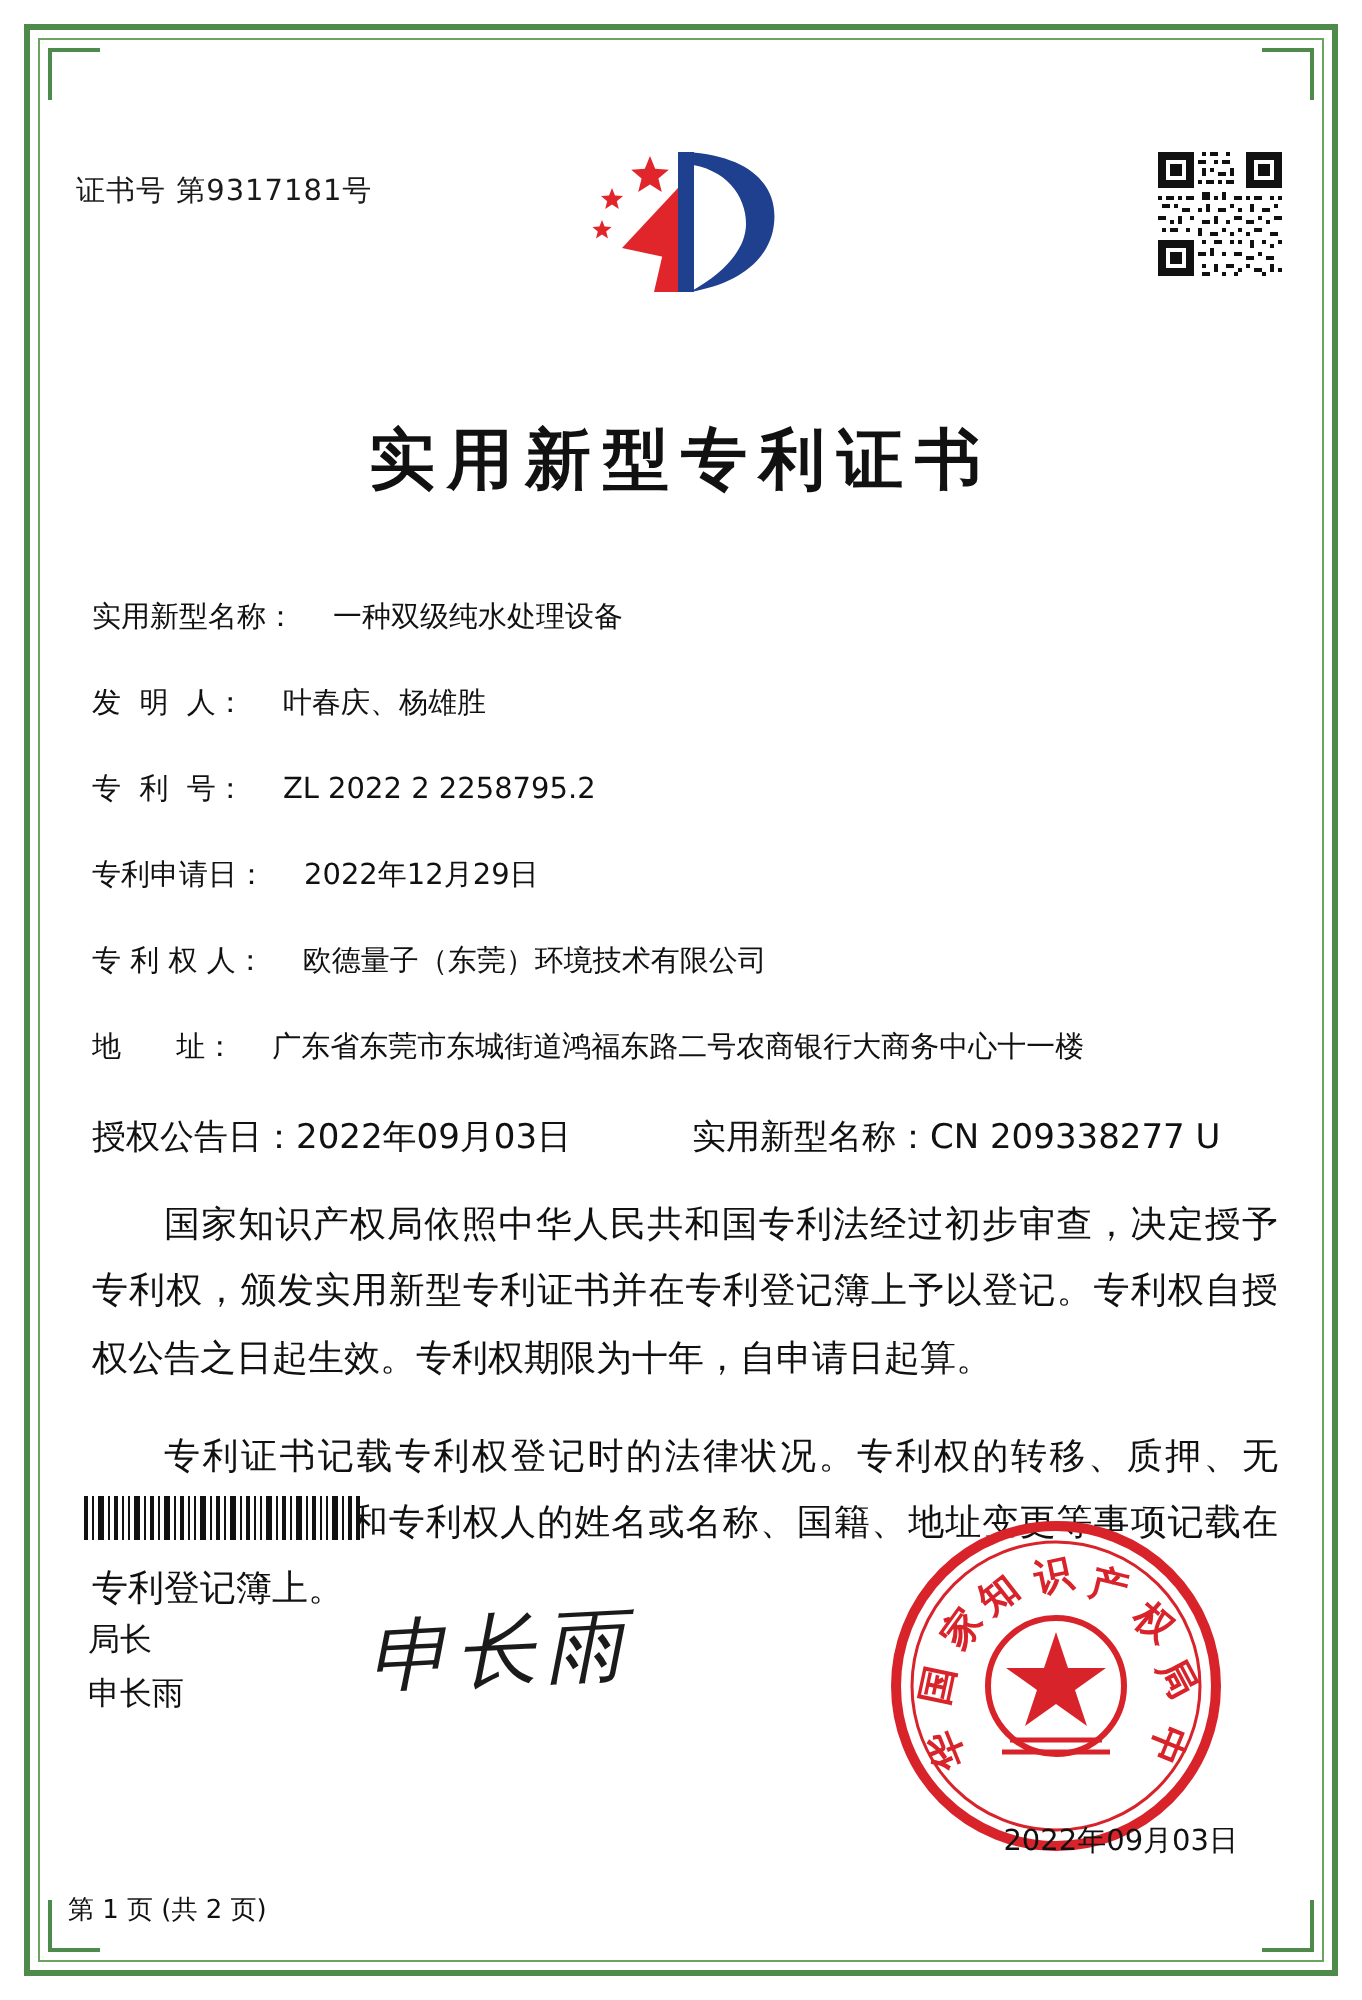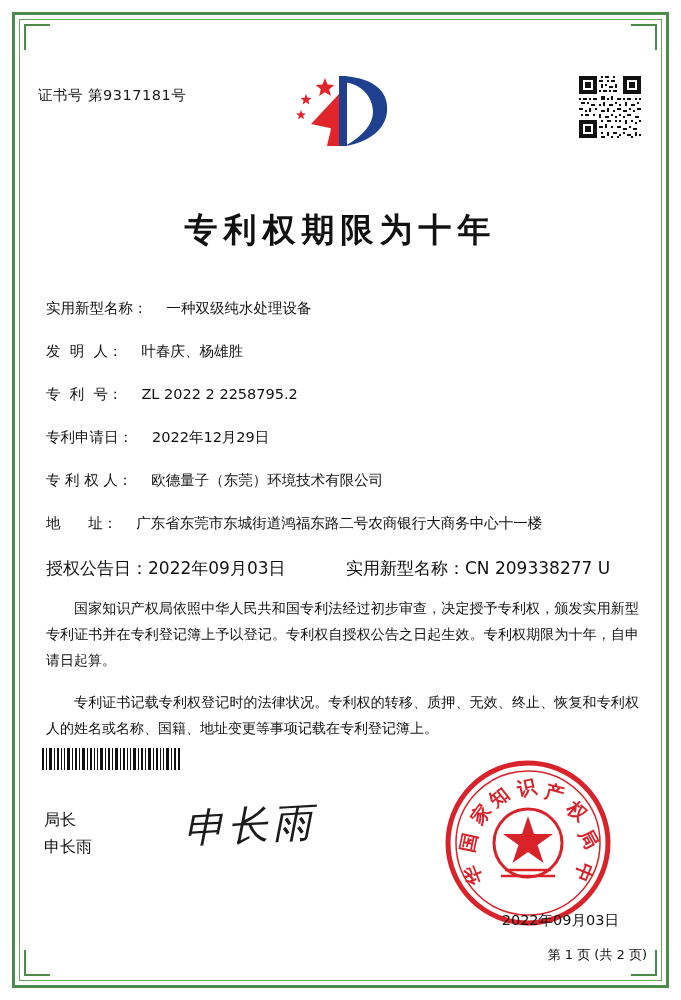--- a/index.html
+++ b/index.html
@@ -127,21 +127,21 @@
   }
   .pair-row .cell-a { flex: 0 0 300px; }
   .pair-row .cell-b { flex: 1 1 auto; }
 
   .paras {
     margin-top: 16px;
     padding-left: 12px;
     padding-right: 8px;
   }
   .para {
-    font-size: 14px;
+    font-size: 18px;
     line-height: 1.85;
     color: #111111;
     text-indent: 2em;
     text-align: justify;
     margin: 16px 0 2px 0;
   }
 
   
   .bottom {
     position: absolute;
@@ -188,21 +188,21 @@
     right: 28px;
     bottom: 36px;
     font-size: 14.5px;
     color: #111111;
   }
   .footer {
     position: absolute;
     left: 0;
     right: 0;
     bottom: 2px;
-    text-align: right;
+    text-align: left;
     font-size: 13px;
     color: #111111;
   }
 </style>
 </head>
 <body>
 
 <div class="page">
 
   <div class="border-outer"></div>
@@ -330,21 +330,21 @@
               <rect x="30" y="29" width="1" height="1"></rect>
             <rect x="11" y="30" width="2" height="1"></rect>
               <rect x="16" y="30" width="1" height="1"></rect>
               <rect x="19" y="30" width="1" height="1"></rect>
               <rect x="26" y="30" width="1" height="1"></rect>
           </g>
         </svg>
       </div>
     </div>
 
-    <div class="doc-title">专利权期限为十年</div>
+    <div class="doc-title">实用新型专利证书</div>
 
     <div class="fields">
       <div class="field">
         <span class="lbl">实用新型名称：</span>
         <span class="val">一种双级纯水处理设备</span>
       </div>
       <div class="field">
         <span class="lbl">发  明  人：</span>
         <span class="val">叶春庆、杨雄胜</span>
       </div>

